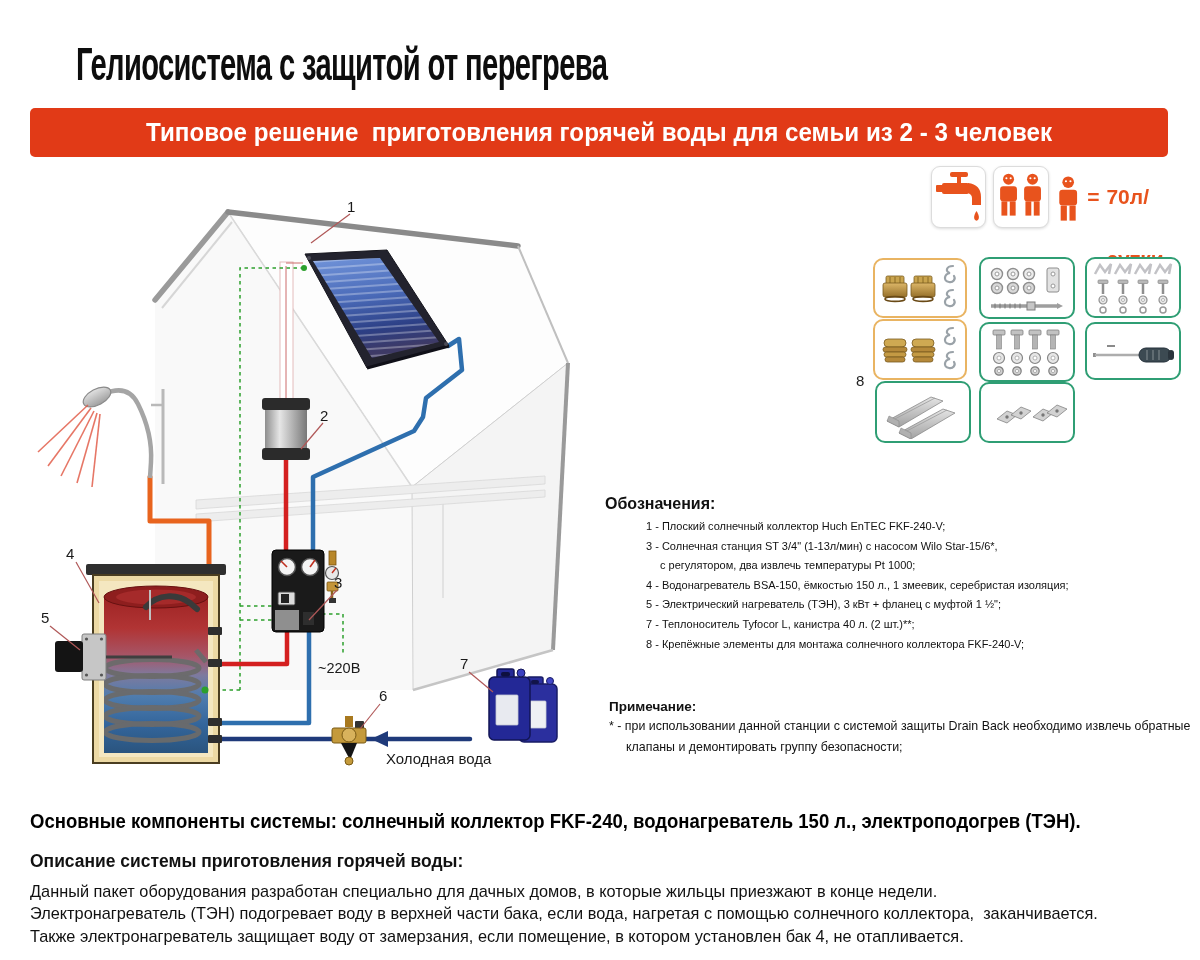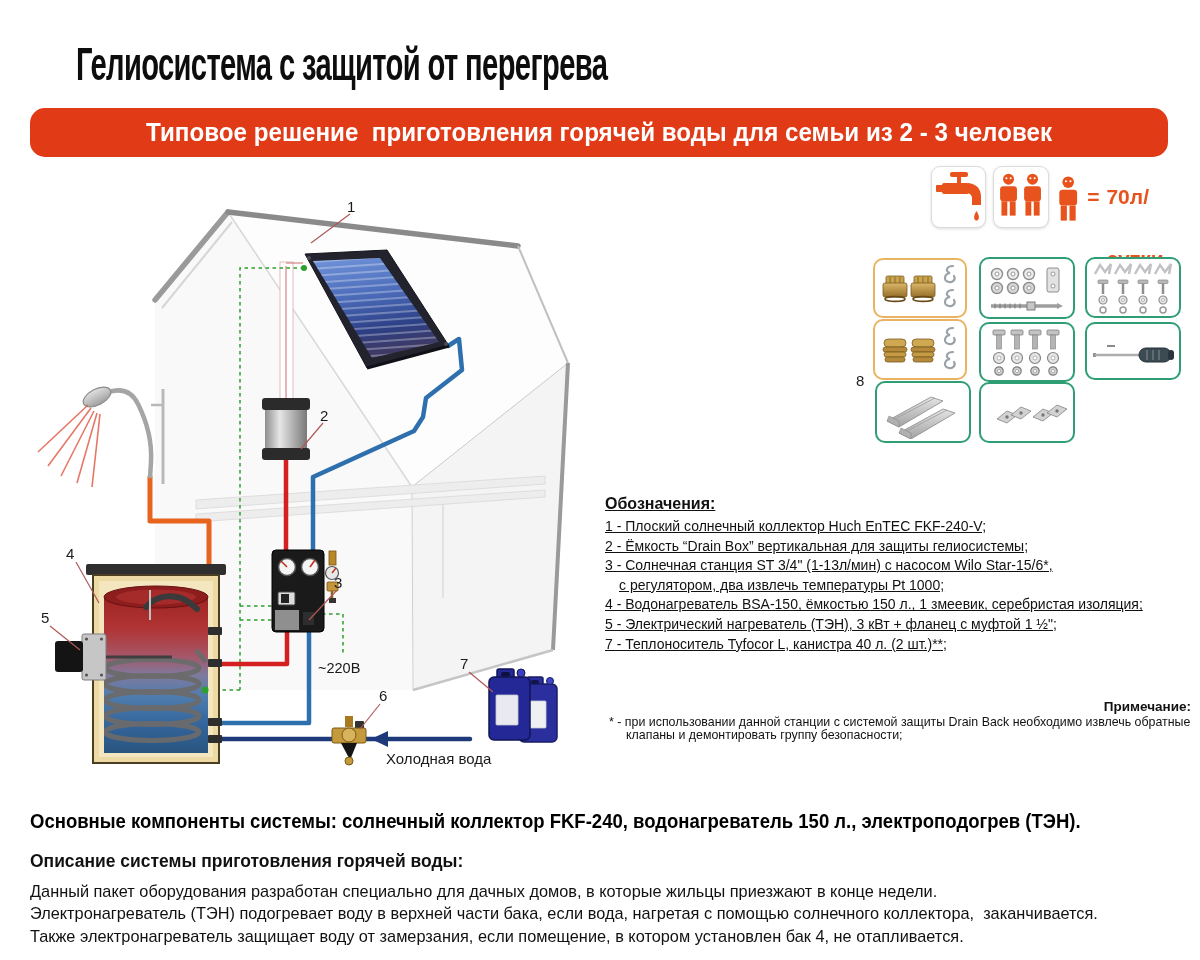--- a/index.html
+++ b/index.html
@@ -1,43 +1,43 @@
 <!DOCTYPE html>
 <html><head>
 <meta charset="utf-8">
 <style>
   html,body{margin:0;padding:0;background:#fff;}
   .page{position:relative;width:1200px;height:960px;background:#fff;overflow:hidden;
         font-family:"Liberation Sans",sans-serif;color:#111;}
   .title{position:absolute;left:76px;top:36px;margin:0;font-size:47px;font-weight:bold;color:#0d0d0d;
          letter-spacing:-1px;white-space:nowrap;transform:scaleX(.62);transform-origin:left top;}
   .banner{position:absolute;left:30px;top:108px;width:1138px;height:49px;background:#e13a17;
-          border-radius:15px;display:flex;align-items:center;justify-content:center;}
+          border-radius:5px;display:flex;align-items:center;justify-content:center;}
   .banner-text{color:#fff;font-weight:bold;font-size:26px;white-space:pre;transform:scaleX(.93);}
   
   .usage{position:absolute;left:931px;top:166px;display:flex;gap:7px;align-items:flex-start;}
   .usage-box{width:57px;height:60px;background:#fff;border:1.5px solid #dcdcdc;border-radius:9px;
              box-shadow:0 1px 3px rgba(0,0,0,.14);display:flex;align-items:center;justify-content:center;}
   .usage-person{margin-top:8px;}
   .usage-eq,.usage-val{font-size:21px;font-weight:bold;color:#e8531d;line-height:62px;}
   
   .parts{position:absolute;left:850px;top:250px;width:345px;height:200px;}
   .pbox{position:absolute;background:#fff;border-radius:10px;display:flex;align-items:center;justify-content:center;}
   .pbox.orange{border:2px solid #e9b462;}
   .pbox.green{border:2px solid #2f9e74;}
   .parts-label{position:absolute;left:6px;top:122px;font-size:15px;color:#222;}
   
-  .legend{position:absolute;left:605px;top:495px;width:588px;text-decoration:underline;}
+  .legend{position:absolute;left:605px;top:495px;width:588px;}
   .legend-h{font-size:16px;font-weight:bold;margin-bottom:4px;}
-  .legend-line{font-size:14px;line-height:19.6px;}
+  .legend-line{font-size:11px;line-height:19.6px;margin-left:41px;}
   .legend-line.cont{padding-left:14px;}
   
   .notes{position:absolute;left:609px;top:699px;width:582px;}
-  .notes-h{font-size:13.5px;font-weight:bold;margin-bottom:2px;text-align:right;}
-  .note{font-size:12.4px;line-height:13px;padding-left:17px;text-indent:-17px;margin-bottom:3px;}
+  .notes-h{font-size:13.5px;font-weight:bold;margin-bottom:2px;}
+  .note{font-size:12.4px;line-height:21px;padding-left:17px;text-indent:-17px;margin-bottom:3px;}
   
   .components{position:absolute;left:30px;top:810px;font-size:19.5px;font-weight:bold;white-space:pre;
               transform:scaleX(.95);transform-origin:left top;color:#000;}
   .desc{position:absolute;left:30px;top:851px;}
   .desc-h{font-size:18px;font-weight:bold;margin-bottom:9px;transform:scaleX(.97);transform-origin:left;}
   .desc-line{font-size:17px;line-height:22.4px;white-space:pre;transform:scaleX(.96);transform-origin:left;}
   .diagram{position:absolute;left:0;top:0;}
 </style>
 </head>
 <body>
@@ -505,26 +505,26 @@
           <circle cx="38" cy="26" r="1.7" fill="#777"></circle>
         <circle cx="60" cy="28" r="1.7" fill="#777"></circle>
           <circle cx="74" cy="24" r="1.7" fill="#777"></circle>
       </svg>
     </div>
   </div>
 
   <div class="legend">
     <div class="legend-h">Обозначения:</div>
     <div class="legend-line">1 - Плоский солнечный коллектор Huch EnTEC FKF-240-V;</div>
-    <div class="legend-line">2 - Ёмкость “Drain Box” вертикальная для защиты гелиосистемы;</div>
     <div class="legend-line">3 - Солнечная станция ST 3/4" (1-13л/мин) с насосом Wilo Star-15/6*,</div>
     <div class="legend-line cont">с регулятором, два извлечь температуры Pt 1000;</div>
     <div class="legend-line">4 - Водонагреватель BSA-150, ёмкостью 150 л., 1 змеевик, серебристая изоляция;</div>
     <div class="legend-line">5 - Электрический нагреватель (ТЭН), 3 кВт + фланец с муфтой 1 ½";</div>
     <div class="legend-line">7 - Теплоноситель Tyfocor L, канистра 40 л. (2 шт.)**;</div>
+    <div class="legend-line">8 - Крепёжные элементы для монтажа солнечного коллектора FKF-240-V;</div>
   </div>
 
   <div class="notes">
     <div class="notes-h">Примечание:</div>
     <div class="note">* - при использовании данной станции с системой защиты Drain Back необходимо извлечь обратные клапаны и демонтировать группу безопасности;</div>
   </div>
 
   <div class="components">Основные компоненты системы: солнечный коллектор FKF-240, водонагреватель 150 л., электроподогрев (ТЭН).</div>
   <div class="desc">
     <div class="desc-h">Описание системы приготовления горячей воды:</div>

